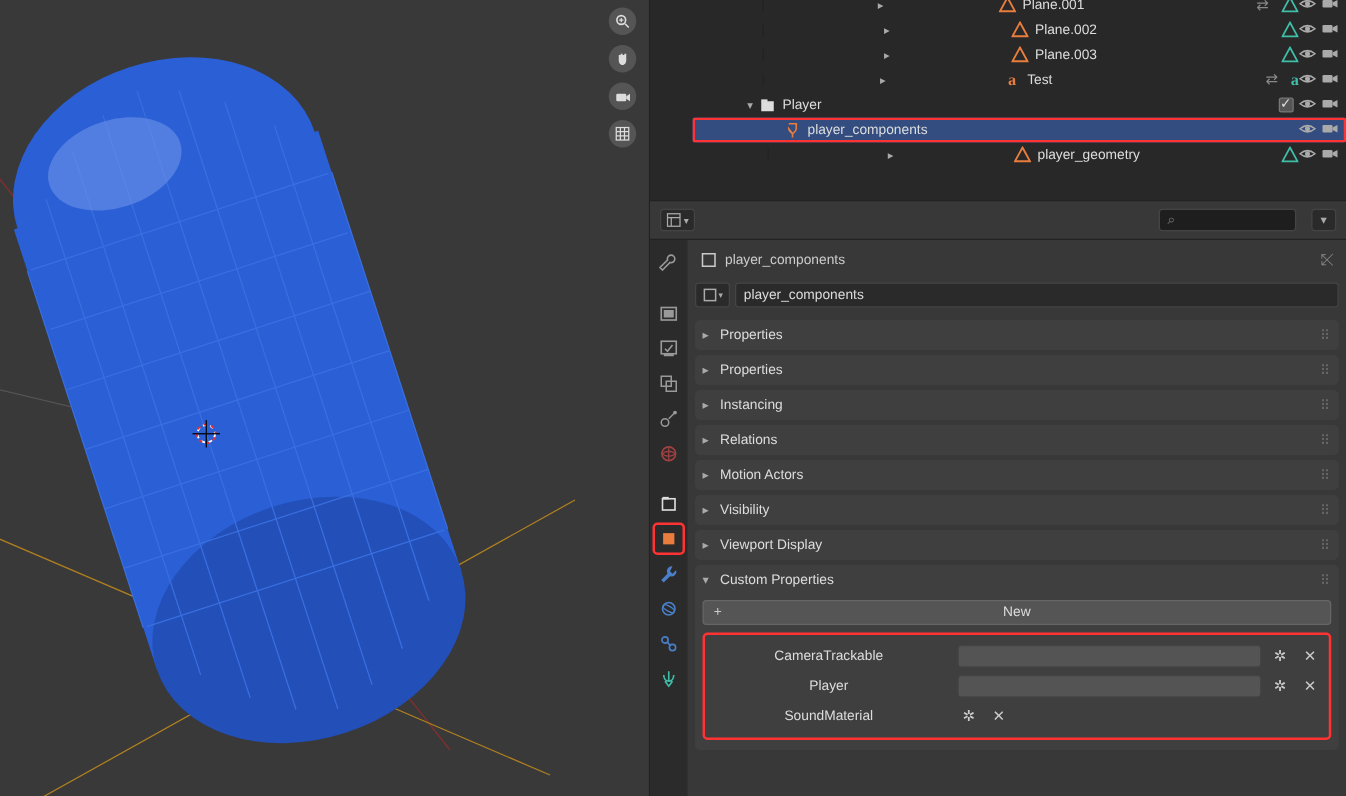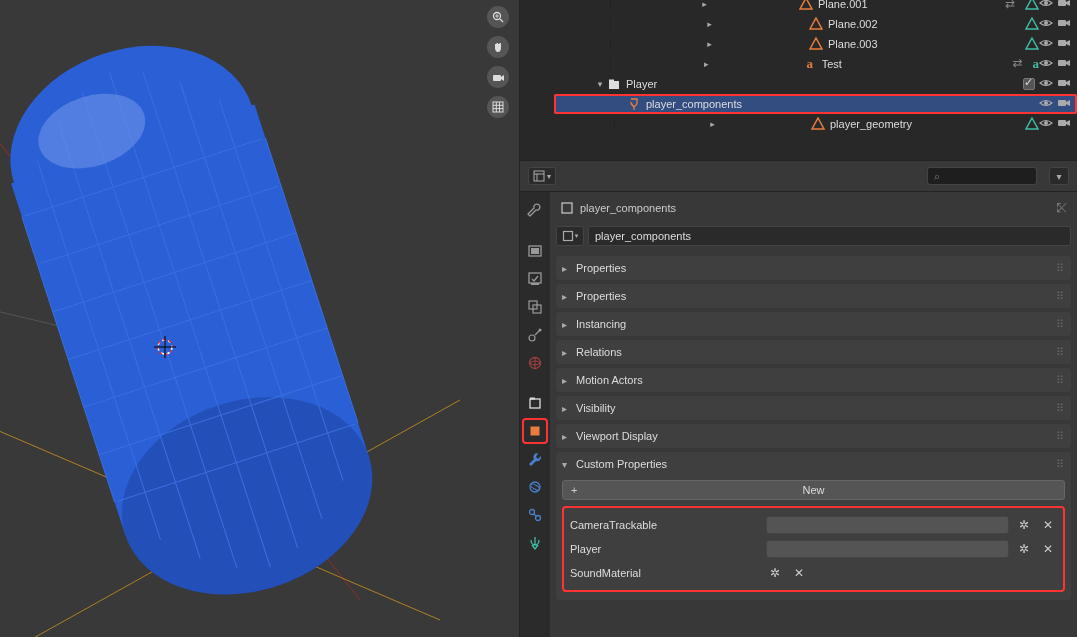--- a/index.html
+++ b/index.html
@@ -205,21 +205,21 @@
     border: 2px solid #f33;
     border-radius: 4px;
     padding: 8px 6px;
     margin-top: 6px;
     display: flex; flex-direction: column; gap: 6px;
   }
   .cp-row {
     display: flex; align-items: center; gap: 6px;
   }
   .cp-label {
-    width: 190px; text-align: left; color: #ddd;
+    width: 190px; text-align: center; color: #ddd;
     padding-right: 4px;
   }
   .cp-value {
     flex: 1;
     background: #545454;
     border: 1px solid #444;
     border-radius: 3px;
     height: 18px;
     color: #eee;
     padding: 0 6px;

